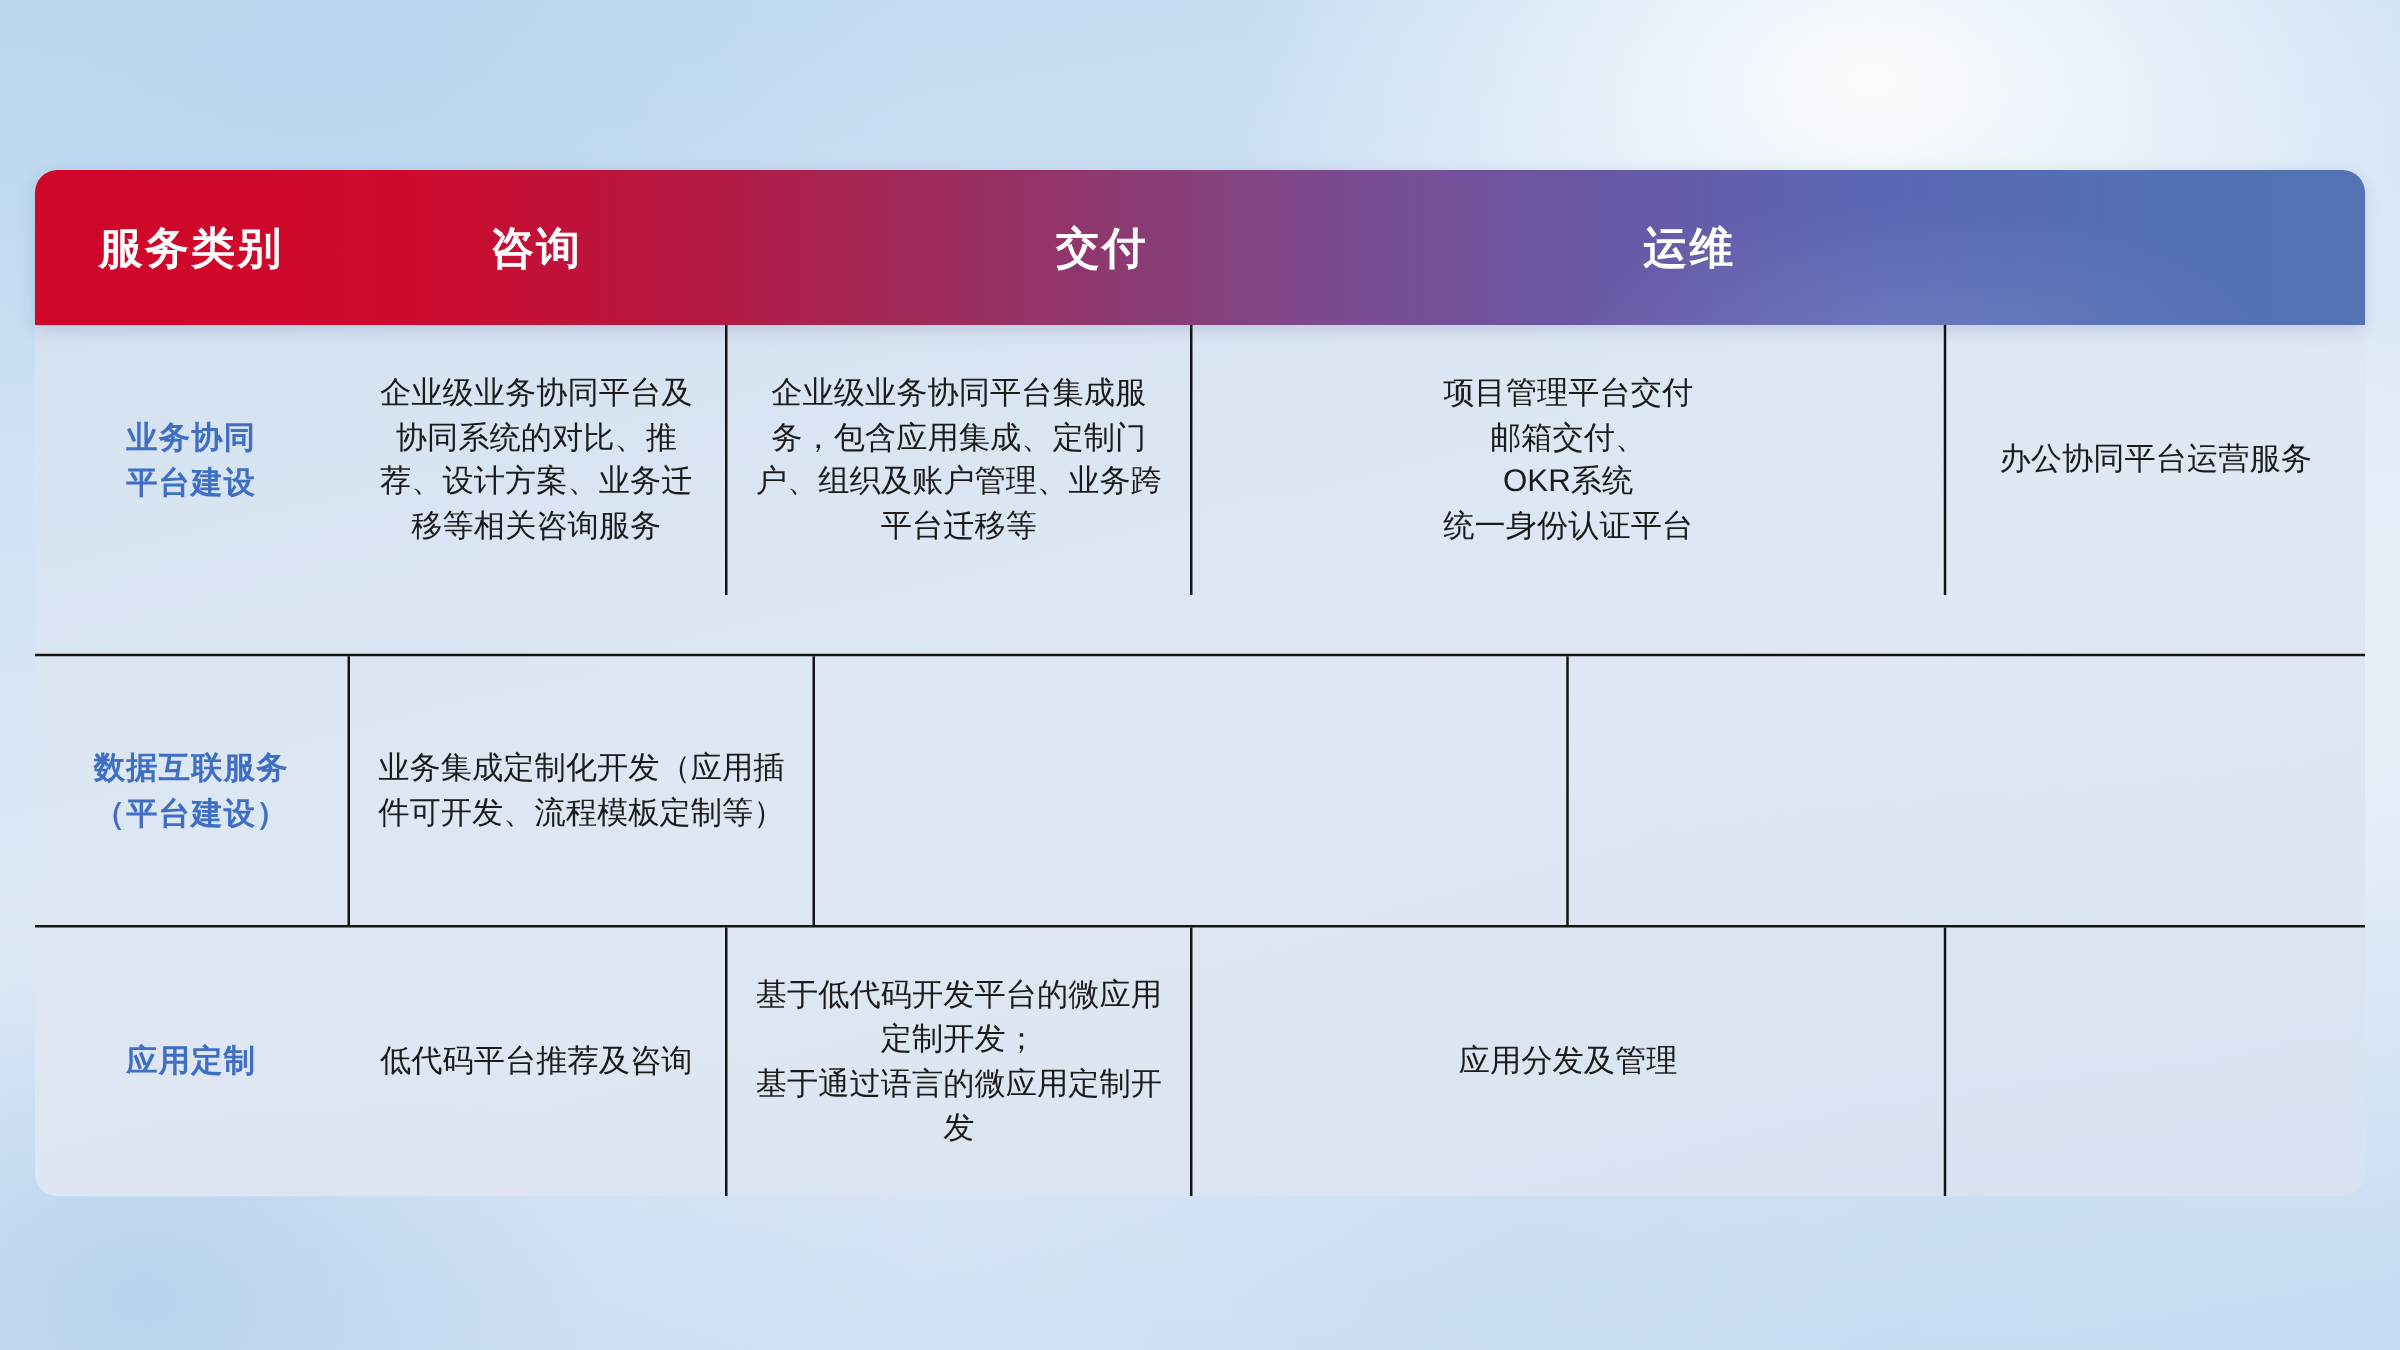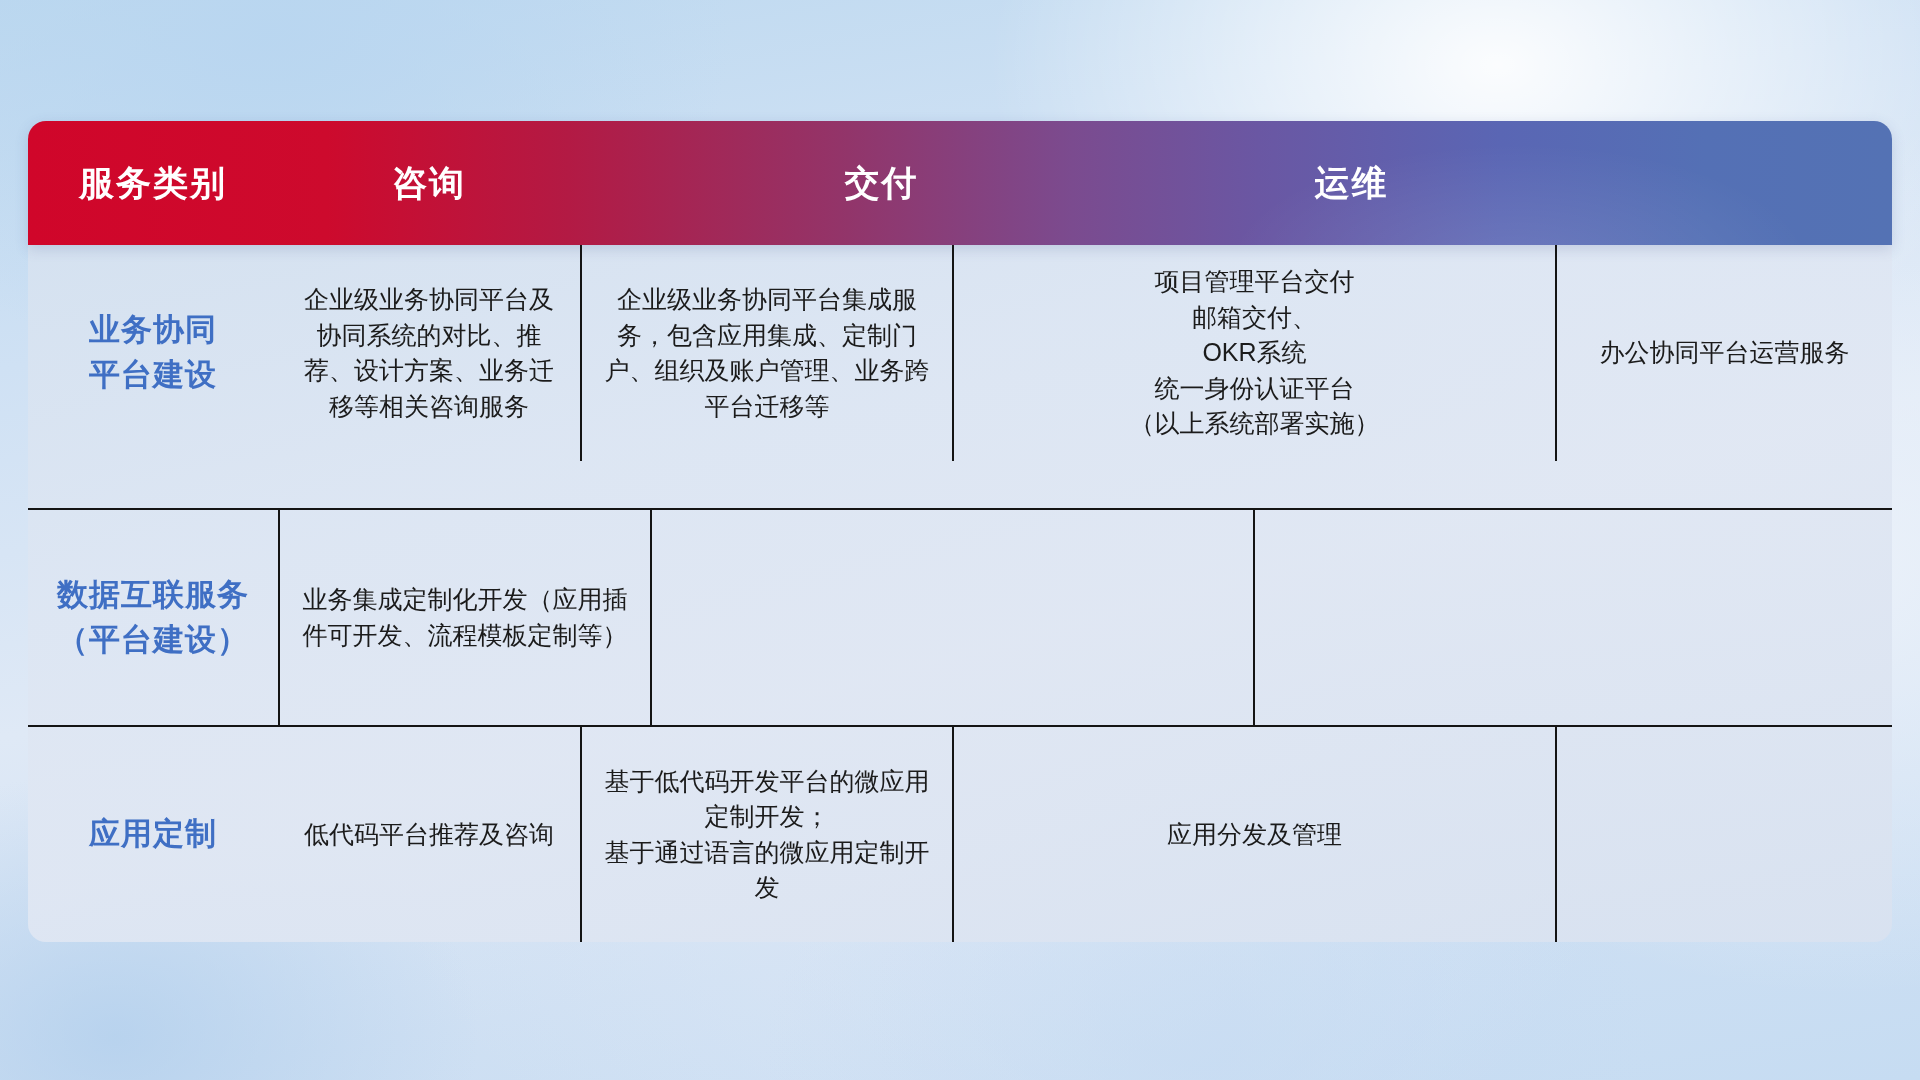--- a/index.html
+++ b/index.html
@@ -21,21 +21,21 @@
   }
   #bg::after{
     content:"";position:absolute;inset:0;
     background:
       radial-gradient(520px 380px at 6% 96%, rgba(176,206,236,.75) 0%, rgba(176,206,236,0) 70%),
       radial-gradient(620px 420px at 63% 98%, rgba(196,218,242,.6) 0%, rgba(196,218,242,0) 72%);
   }
 
   
   #table-wrap{
-    position:absolute;left:28px;top:121px;width:1864px;
+    position:absolute;left:28px;top:136px;width:1864px;
     border-radius:18px;
   }
   .hdr{
     display:flex;height:124px;align-items:center;
     border-radius:18px 18px 0 0;
     background:linear-gradient(90deg,
         #d0062a 0%,
         #cd0a2d 16%,
         #b31a44 29%,
         #92356a 44%,
@@ -72,21 +72,21 @@
     display:flex;align-items:center;justify-content:center;
     text-align:center;
     padding:10px 14px;
     box-sizing:border-box;
     font-size:25px;color:#1b1b1b;line-height:1.42;
   }
   
   .row .cell.sep{border-left:2px solid #141414;}
 
   .cat{
-    color:#3f6fc4;font-weight:bold;font-size:31px;line-height:1.45;
+    color:#3f6fc4;font-weight:bold;font-size:25px;line-height:1.45;
     letter-spacing:1px;
   }
 
   
   .c1{width:250px;flex:0 0 250px;}
   .c2{width:302px;flex:0 0 302px;}
   .c3{width:372px;flex:0 0 372px;}
   .c4{width:603px;flex:0 0 603px;}
   .c5{width:337px;flex:0 0 337px;}
 
@@ -118,21 +118,20 @@
         </div>
       </div>
       <div class="cell c2">企业级业务协同平台及协同系统的对比、推荐、设计方案、业务迁移等相关咨询服务</div>
       <div class="cell c3 sep">企业级业务协同平台集成服务，包含应用集成、定制门户、组织及账户管理、业务跨平台迁移等</div>
       <div class="cell c4 sep">
         <div>
           <div>项目管理平台交付</div>
           <div>邮箱交付、</div>
           <div>OKR系统</div>
           <div>统一身份认证平台</div>
-          <div>（以上系统部署实施）</div>
         </div>
       </div>
       <div class="cell c5 sep">办公协同平台运营服务</div>
     </div>
 
     <div class="row r2">
       <div class="cell c1">
         <div class="cat">
           <div>数据互联服务</div>
           <div>（平台建设）</div>

